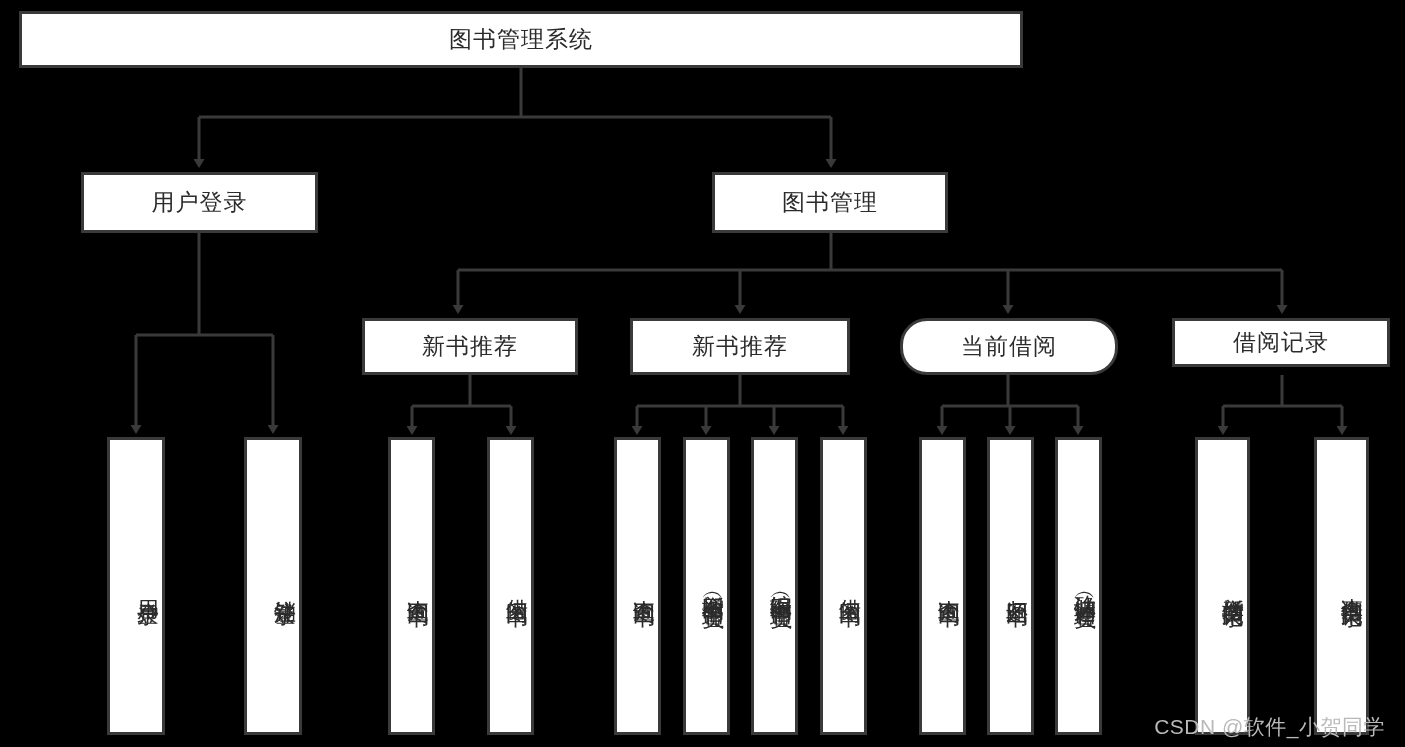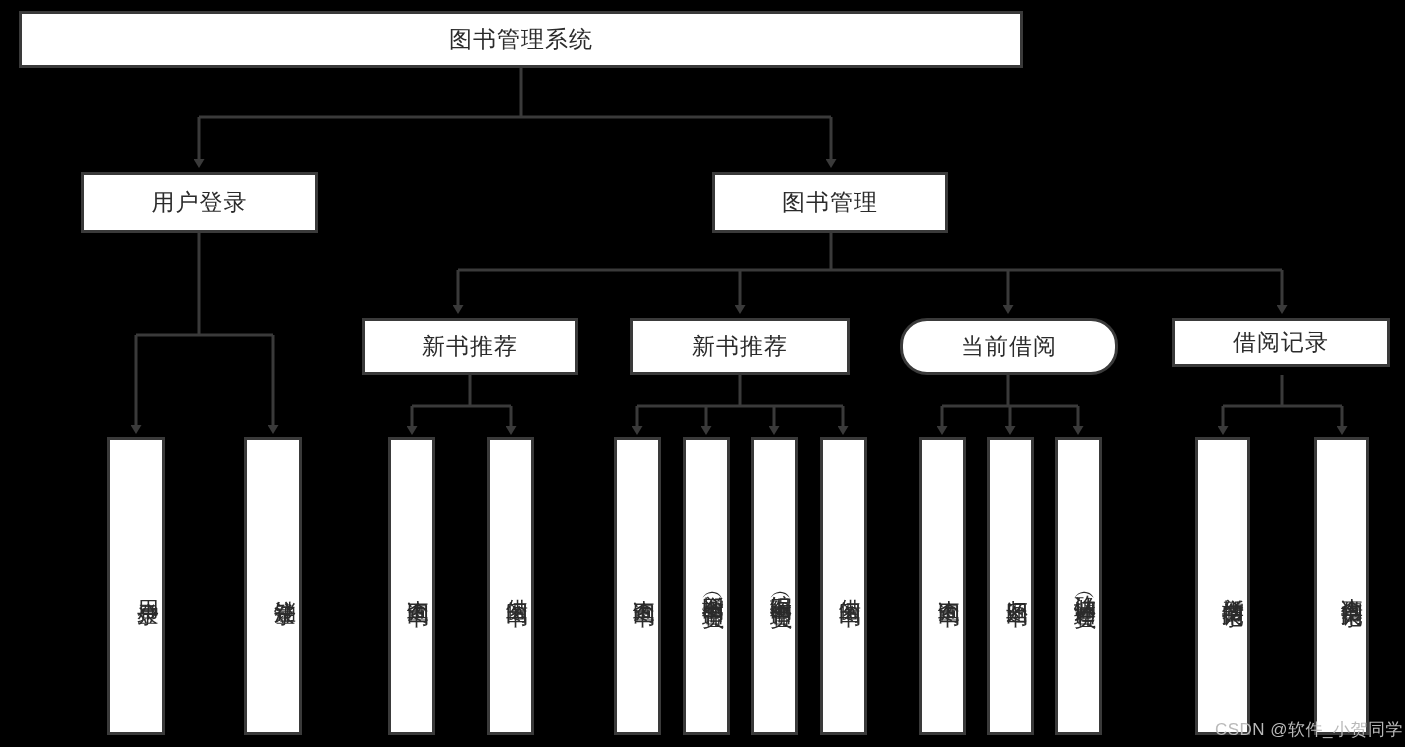--- a/index.html
+++ b/index.html
@@ -51,23 +51,23 @@
   .node-label {
     display: block;
     white-space: pre-wrap;
   }
   .node.vert .node-label {
     writing-mode: vertical-rl;
     text-orientation: upright;
   }
   #watermark {
     position: absolute;
-    right: 2px;
+    right: 20px;
     bottom: 6px;
-    font-size: 17px;
+    font-size: 21px;
     color: #b9b9b9;
     letter-spacing: 0.5px;
     white-space: nowrap;
     pointer-events: none;
     font-family: "Liberation Sans", "DejaVu Sans", sans-serif;
   }
 </style>
 </head>
 <body>
 

